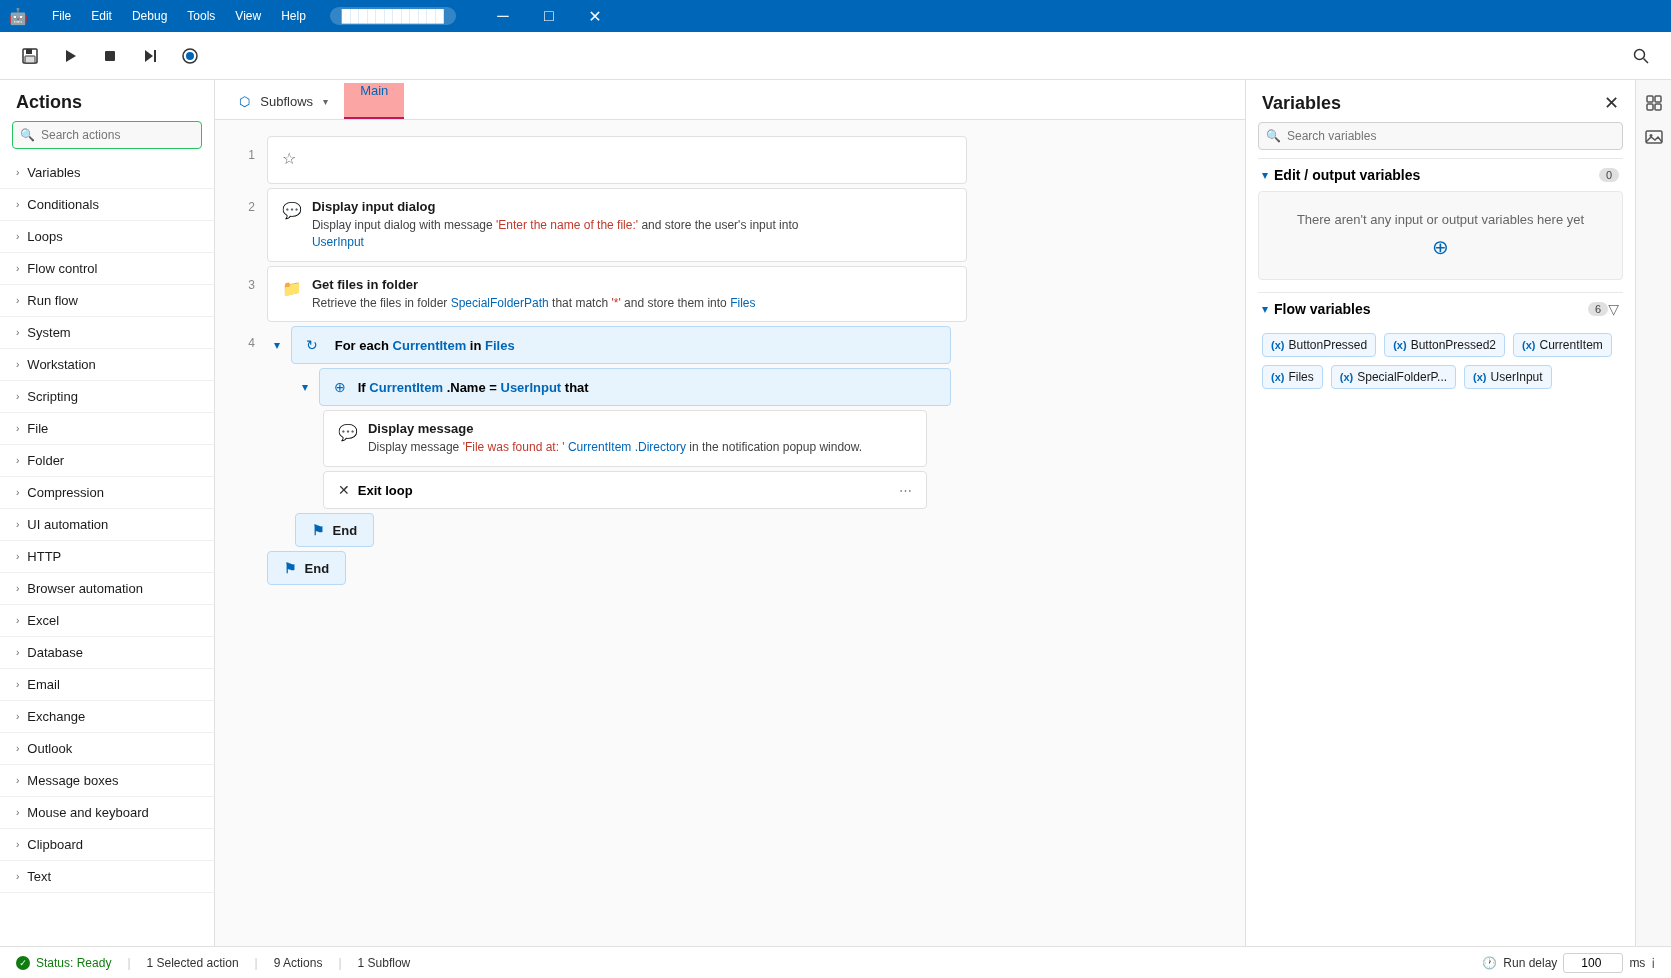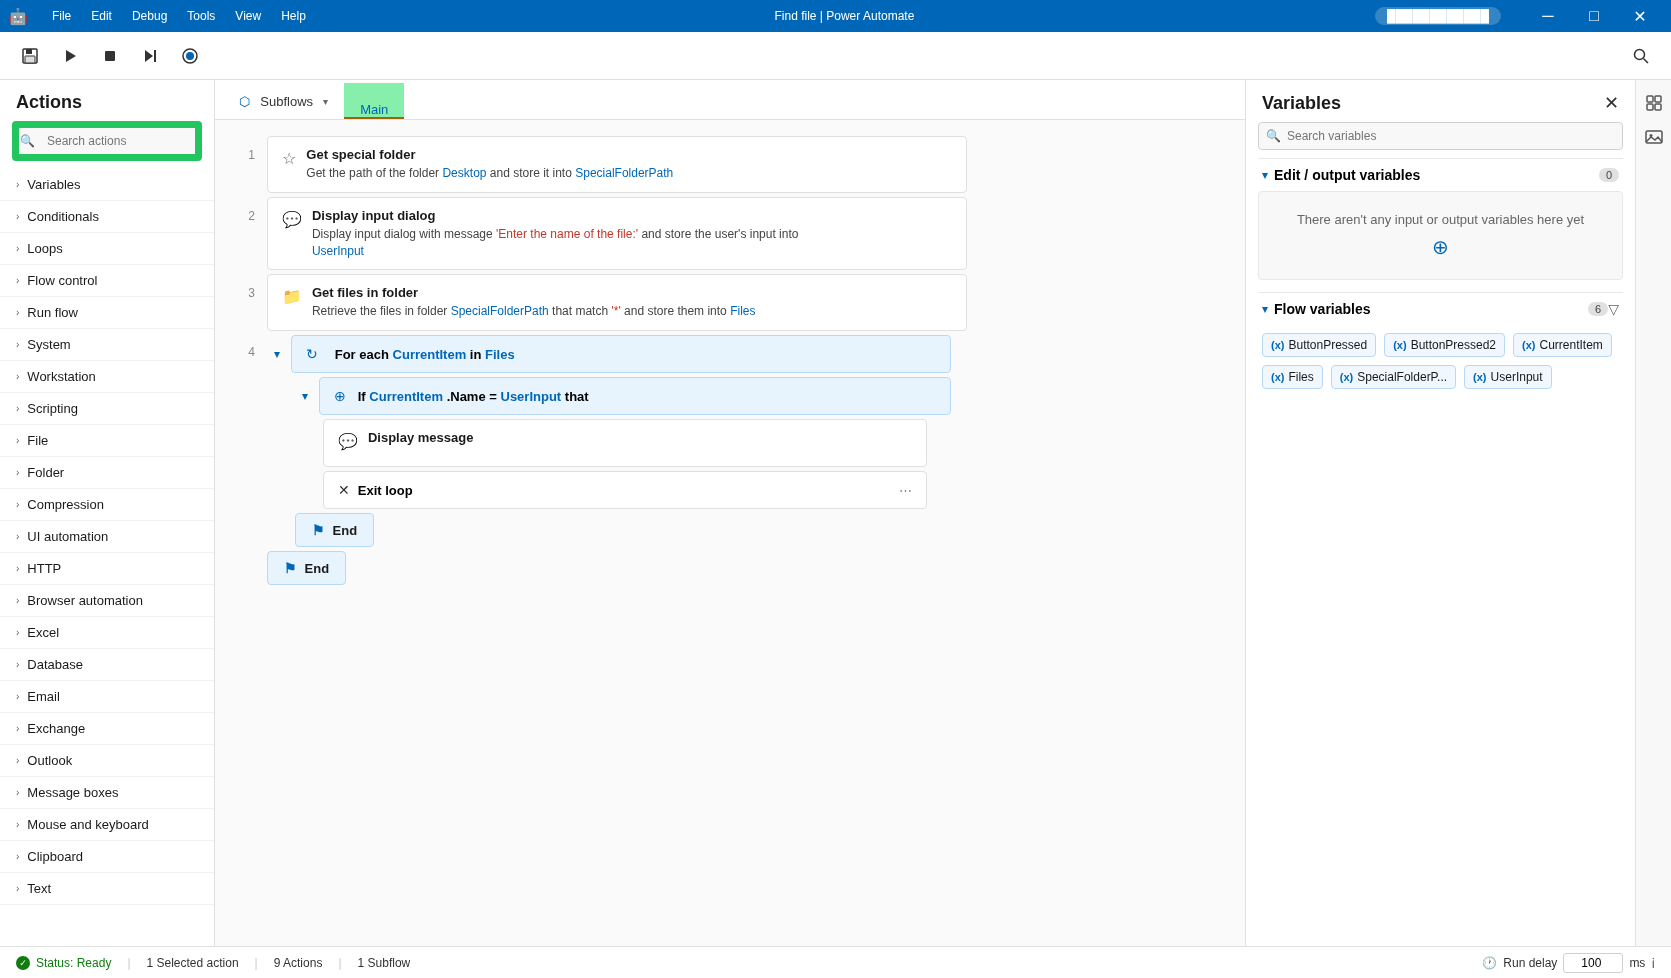--- a/index.html
+++ b/index.html
@@ -22,37 +22,37 @@
     .toolbar-spacer { flex: 1; }
     .toolbar-search-btn { width: 36px; height: 36px; background: transparent; border: 1px solid transparent; border-radius: 4px; cursor: pointer; display: flex; align-items: center; justify-content: center; color: #333; font-size: 16px; }
 
     
     .content { display: flex; flex: 1; overflow: hidden; }
 
     
     .actions-panel { width: 215px; background: white; border-right: 1px solid #e0e0e0; display: flex; flex-direction: column; overflow: hidden; }
     .actions-panel-title { font-size: 18px; font-weight: 600; padding: 12px 16px 8px; color: #1a1a1a; }
     .actions-search { margin: 0 12px 8px; }
-    .actions-search input { width: 100%; padding: 6px 10px 6px 28px; border: 7px solid #22c55e; border-radius: 4px; font-size: 12px; background: #f8f8f8; }
+    .actions-search input { width: 100%; padding: 6px 10px 6px 28px; border: 1px solid #22c55e; border-radius: 4px; font-size: 12px; background: #f8f8f8; }
     .actions-search-wrap { position: relative; }
     .actions-search-wrap .search-icon { position: absolute; left: 8px; top: 50%; transform: translateY(-50%); color: #666; font-size: 12px; }
     .actions-list { flex: 1; overflow-y: auto; }
     .actions-list::-webkit-scrollbar { width: 6px; }
     .actions-list::-webkit-scrollbar-thumb { background: #ccc; border-radius: 3px; }
     .action-group { border-bottom: 1px solid #f0f0f0; }
     .action-group-item { display: flex; align-items: center; padding: 8px 16px; cursor: pointer; color: #1a1a1a; }
     .action-group-item .chevron { margin-right: 8px; font-size: 10px; color: #666; }
     .action-group-item .label { font-size: 13px; }
 
     
     .canvas-panel { flex: 1; display: flex; flex-direction: column; background: #fafafa; overflow: hidden; }
     .canvas-tabs { background: white; border-bottom: 1px solid #e0e0e0; display: flex; align-items: flex-end; padding: 0 12px; height: 40px; }
     .tab-subflows { display: flex; align-items: center; gap: 6px; margin-right: 4px; padding: 0 12px; height: 36px; cursor: pointer; color: #333; font-size: 13px; }
     .tab-subflows .subflow-icon { color: #0067b8; margin-right: 4px; }
-    .tab-main { padding: 0 16px; height: 36px; display: flex; align-items: flex-end; border-bottom: 2px solid #a16207; color: #0067b8; font-size: 13px; cursor: pointer; background: #86efac; }
+    .tab-main { padding: 0 16px; height: 36px; display: flex; align-items: flex-start; border-bottom: 2px solid #be185d; color: #0067b8; font-size: 13px; cursor: pointer; background: #fca5a5; }
     .canvas-body { flex: 1; overflow-y: auto; overflow-x: hidden; padding: 16px; }
     .canvas-body::-webkit-scrollbar { width: 6px; }
     .canvas-body::-webkit-scrollbar-thumb { background: #ccc; border-radius: 3px; }
     .step-card { flex: 1; background: white; border: 1px solid #e0e0e0; border-radius: 4px; padding: 10px 14px; display: flex; align-items: flex-start; gap: 10px; cursor: pointer; min-height: 48px; }
     .step-card .step-icon { font-size: 16px; color: #666; margin-top: 2px; flex-shrink: 0; }
     .step-card .step-content { flex: 1; }
     .step-card .step-title { font-size: 13px; font-weight: 600; color: #1a1a1a; margin-bottom: 3px; }
     .step-card .step-desc { font-size: 12px; color: #444; line-height: 1.4; }
     .step-card .step-desc .var { color: #0067b8; }
     .step-card .step-desc .str { color: #c0392b; }
@@ -129,21 +129,20 @@
 <div class="titlebar">
   <span style="font-size:16px;">🤖</span>
   <div class="titlebar-menu">
     <span class="titlebar-menu-item">File</span>
     <span class="titlebar-menu-item">Edit</span>
     <span class="titlebar-menu-item">Debug</span>
     <span class="titlebar-menu-item">Tools</span>
     <span class="titlebar-menu-item">View</span>
     <span class="titlebar-menu-item">Help</span>
   </div>
-  <div class="titlebar-title">Find file | Power Automate</div>
   <div style="display:flex;align-items:center;gap:8px;margin-right:8px;">
     <span style="background:rgba(255,255,255,0.2);border-radius:10px;padding:2px 12px;font-size:12px;">████████████</span>
   </div>
   <div class="titlebar-controls">
     <button class="titlebar-btn">─</button>
     <button class="titlebar-btn">□</button>
     <button class="titlebar-btn close">✕</button>
   </div>
 </div>
 
@@ -350,29 +349,20 @@
         <div class="tab-main">
           <span>Main</span>
         </div>
       </div>
       <div class="canvas-body">
 
         <div class="step-row">
           <div class="step-num">1</div>
           <div class="step-card" style="max-width:700px;">
             <span class="step-icon">☆</span>
-            <div class="step-content">
-              <div class="step-title">Get special folder</div>
-              <div class="step-desc">
-                <span>Get the path of the folder</span>
-                <span class="var">Desktop</span>
-                <span>and store it into</span>
-                <span class="var">SpecialFolderPath</span>
-              </div>
-            </div>
           </div>
         </div>
 
         <div class="step-row">
           <div class="step-num">2</div>
           <div class="step-card" style="max-width:700px;">
             <span class="step-icon">💬</span>
             <div class="step-content">
               <div class="step-title">Display input dialog</div>
               <div class="step-desc">
@@ -433,20 +423,27 @@
                     <span> </span><span>that</span>
                   </div>
                 </div>
               </div>
 
               <div style="margin-left:28px;margin-bottom:4px;">
                 <div class="step-card" style="max-width:604px;">
                   <span class="step-icon">💬</span>
                   <div class="step-content">
                     <div class="step-title">Display message</div>
+                    <div class="step-desc">
+                      <span>Display message</span>
+                      <span class="str">'File was found at: '</span>
+                      <span class="var"> </span><span class="var">CurrentItem</span>
+                      <span class="var">.Directory</span>
+                      <span>in the notification popup window.</span>
+                    </div>
                   </div>
                 </div>
               </div>
 
               <div style="margin-left:28px;margin-bottom:4px;max-width:604px;">
                 <div class="exit-card">
                   <div class="exit-card-left">
                     <span class="exit-icon">✕</span>
                     <span class="exit-text">Exit loop</span>
                   </div>

